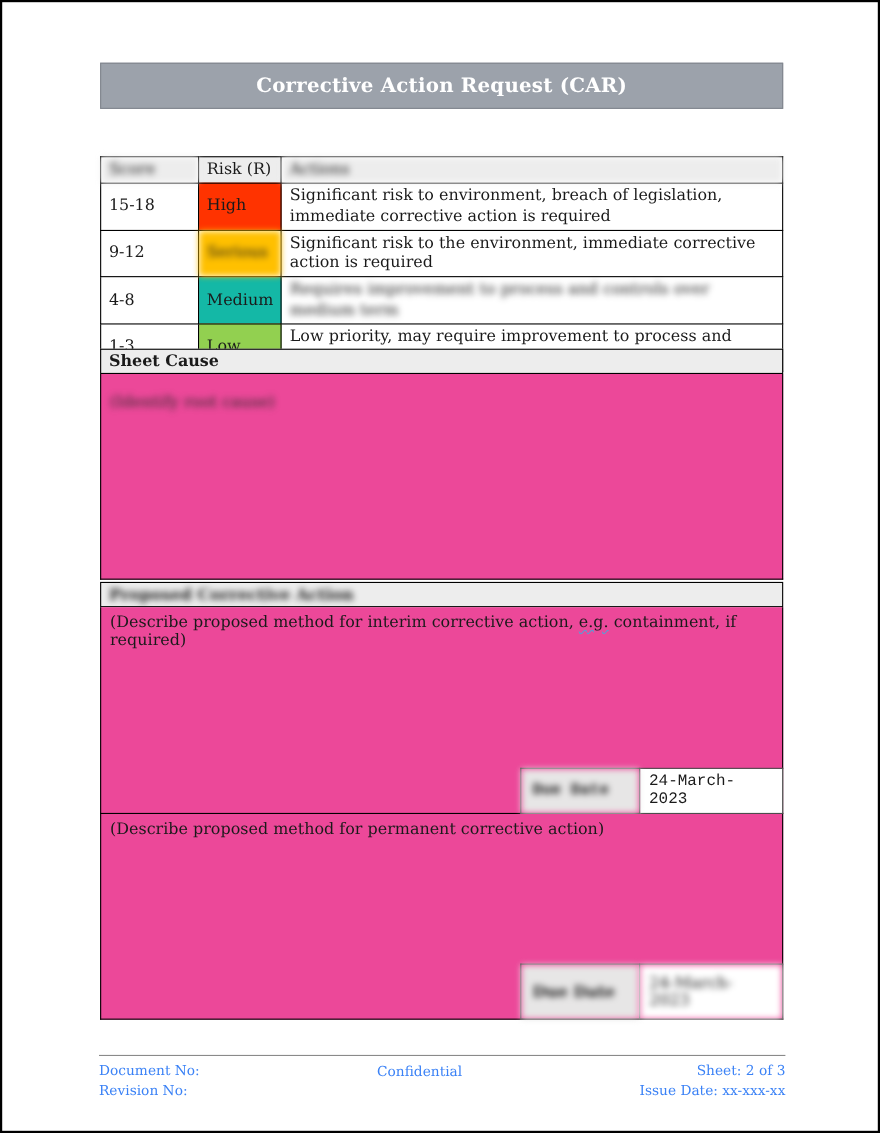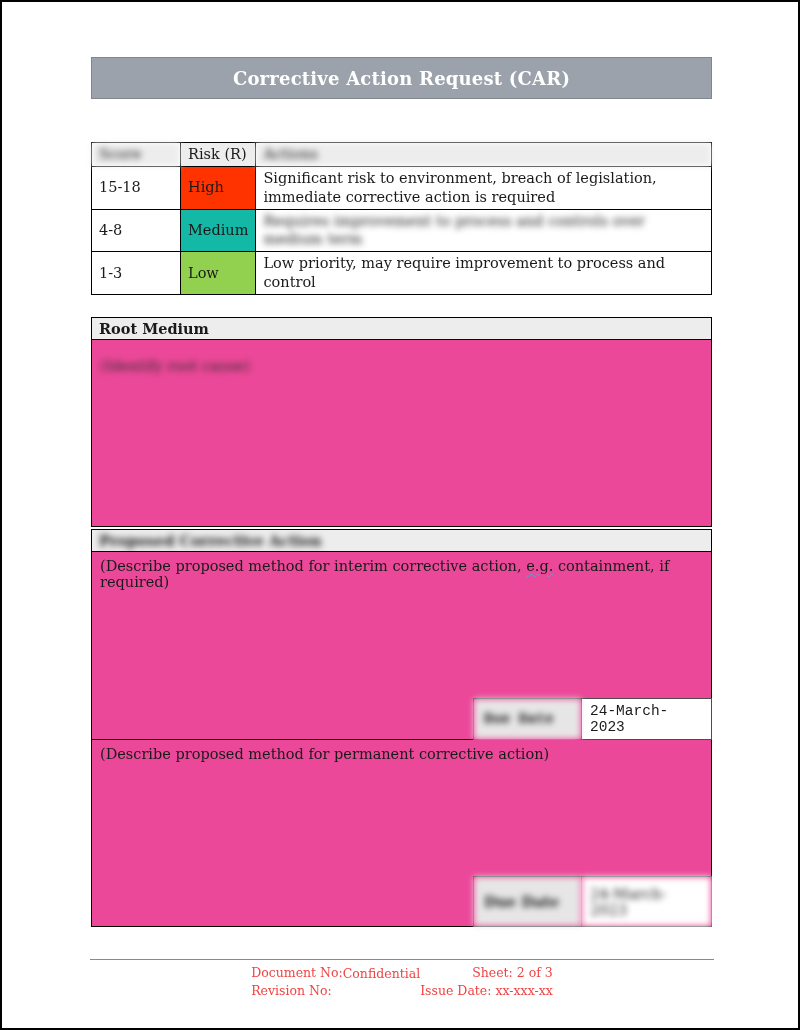--- a/index.html
+++ b/index.html
@@ -114,22 +114,22 @@
     position: absolute;
     left: 88px; top: 957px;
     width: 624px; height: 0;
     border-top: 1px solid #8a8a8a;
   }
   .footer {
     position: absolute;
     left: 88px; top: 962px;
     width: 624px;
     display: flex;
-    justify-content: center;
-    color: #ef4444;
+    justify-content: space-between;
+    color: #3b82f6;
     font-size: 12.5px;
     line-height: 1.45;
   }
   .footer .left { text-align: left; }
   .footer .center { text-align: center; padding-top: 1px; }
   .footer .right { text-align: right; }
 </style>
 </head>
 <body>
 
@@ -144,35 +144,40 @@
         <tr>
       <th class="col-score blurred">Score</th>
       <th class="col-risk">Risk (R)</th>
       <th class="blurred">Actions</th>
     </tr>
     <tr class="row-tall">
       <td>15-18</td>
       <td class="risk-high">High</td>
       <td>Significant risk to environment, breach of legislation, immediate corrective action is required</td>
     </tr>
+    <tr class="row-tall">
+      <td>9-12</td>
+      <td class="risk-serious blurred">Serious</td>
+      <td>Significant risk to the environment, immediate corrective action is required</td>
+    </tr>
     <tr class="row-short">
       <td>4-8</td>
       <td class="risk-medium">Medium</td>
       <td class="blurred">Requires improvement to process and controls over medium term</td>
     </tr>
     <tr class="row-short">
       <td>1-3</td>
       <td class="risk-low">Low</td>
       <td>Low priority, may require improvement to process and control</td>
     </tr>
   </tbody>
     </table>
 
   <div class="section-header rc-header">
-    <span>Root Medium</span>
+    <span>Sheet Cause</span>
   </div>
   <div class="section-body rc-body">
     <span class="blurred">(Identify root cause)</span>
   </div>
 
   <div class="section-header pca-header">
     <span class="blurred">Proposed Corrective Action</span>
   </div>
 
   <div class="section-body pca-interim">

